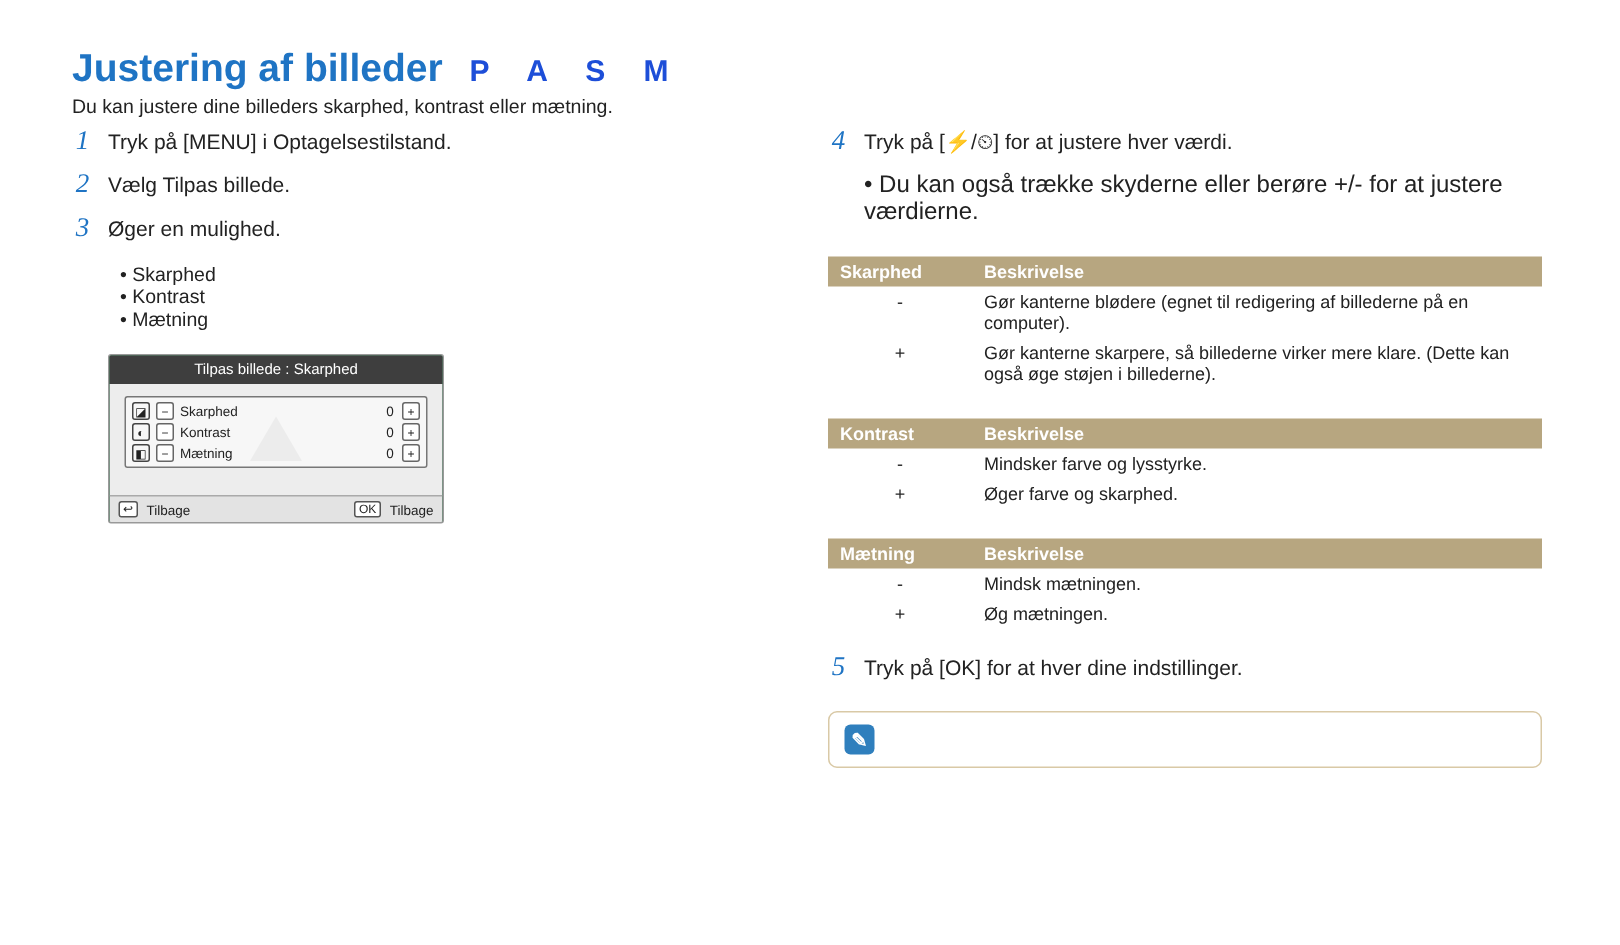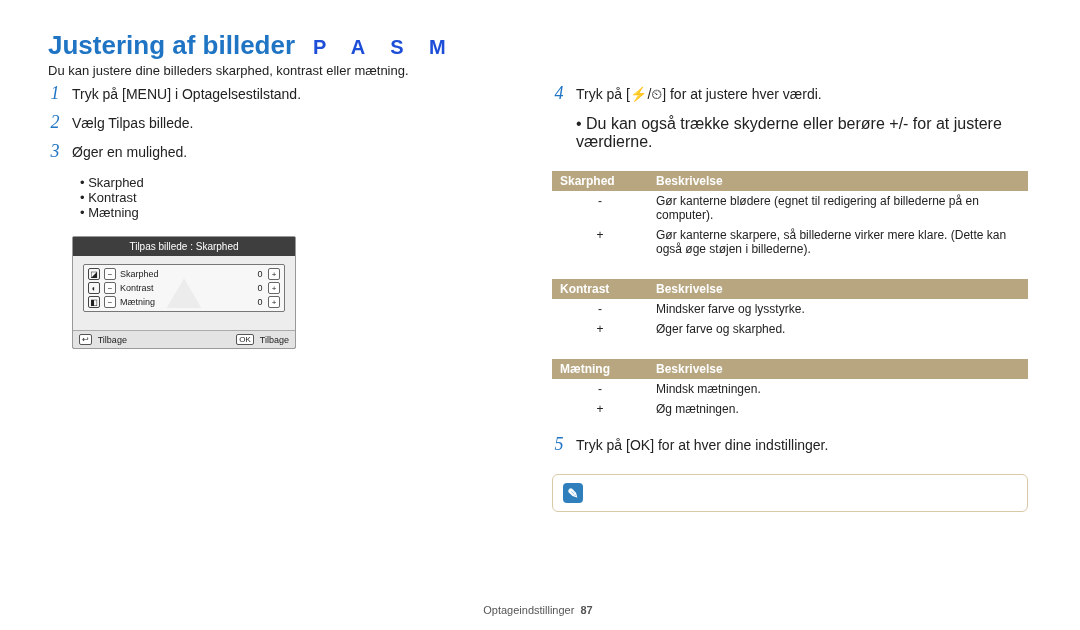--- a/index.html
+++ b/index.html
@@ -198,17 +198,13 @@
         </div>
       </div>
 
       <div class="infobox">
         <div class="badge">✎</div>
       </div>
 
     </div>
   </div>
 
-  <div class="footer">
-    <span>Optageindstillinger</span>
-    &nbsp;<b>87</b>
-  </div>
 </div>
 
 </body></html>

